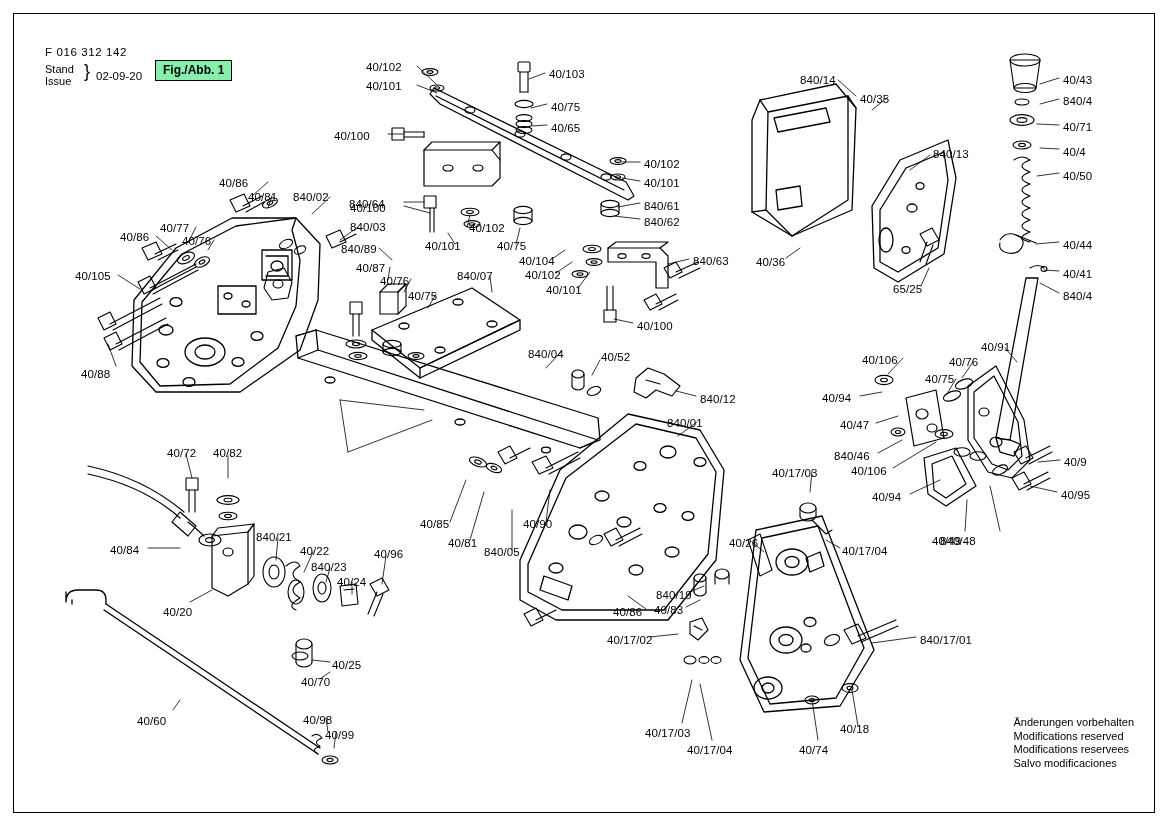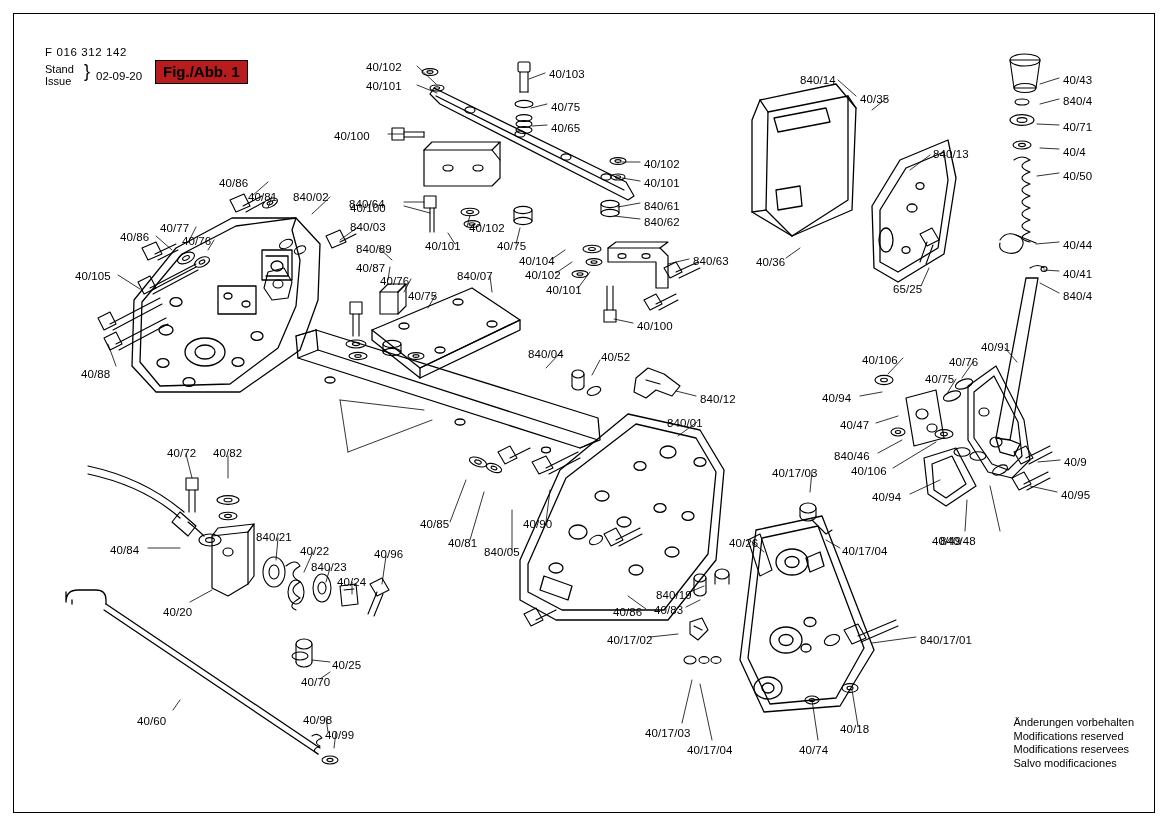--- a/index.html
+++ b/index.html
@@ -53,23 +53,23 @@
     left: 96px;
     top: 70px;
     font-size: 11.5px;
   }
   #fig-box {
     position: absolute;
     left: 155px;
     top: 60px;
     border: 1.6px solid #000;
     padding: 2px 7px 3px 7px;
-    font-size: 15px;
+    font-size: 12px;
     font-weight: bold;
-    background: #b91c1c;
+    background: #86efac;
     white-space: nowrap;
   }
   #footer {
     position: absolute;
     right: 34px;
     bottom: 55px;
     font-size: 11px;
     line-height: 13.5px;
     text-align: left;
     color: #000;
@@ -689,21 +689,21 @@
       <div class="lbl" style="left: 219px; top: 177px;">40/86</div>
       <div class="lbl" style="left: 248px; top: 191px;">40/81</div>
       <div class="lbl" style="left: 293px; top: 191px;">840/02</div>
       <div class="lbl" style="left: 318px; top: 221px; padding-left: 32px;">840/03</div>
       <div class="lbl" style="left: 469px; top: 222px;">40/102</div>
       <div class="lbl" style="left: 425px; top: 240px;">40/101</div>
       <div class="lbl" style="left: 497px; top: 240px;">40/75</div>
       <div class="lbl" style="left: 120px; top: 231px;">40/86</div>
       <div class="lbl" style="left: 160px; top: 222px;">40/77</div>
       <div class="lbl" style="left: 182px; top: 235px;">40/76</div>
-      <div class="lbl" style="left: 356px; top: 243px; text-align: right;">840/89</div>
+      <div class="lbl" style="left: 341px; top: 243px; text-align: right;">840/89</div>
       <div class="lbl" style="left: 519px; top: 255px;">40/104</div>
       <div class="lbl" style="left: 525px; top: 269px;">40/102</div>
       <div class="lbl" style="left: 546px; top: 284px;">40/101</div>
       <div class="lbl" style="left: 693px; top: 255px; text-align: right;">840/63</div>
       <div class="lbl" style="left: 75px; top: 270px;">40/105</div>
       <div class="lbl" style="left: 356px; top: 262px;">40/87</div>
       <div class="lbl" style="left: 380px; top: 275px;">40/76</div>
       <div class="lbl" style="left: 457px; top: 270px;">840/07</div>
       <div class="lbl" style="left: 408px; top: 290px;">40/75</div>
       <div class="lbl" style="left: 637px; top: 320px;">40/100</div>

